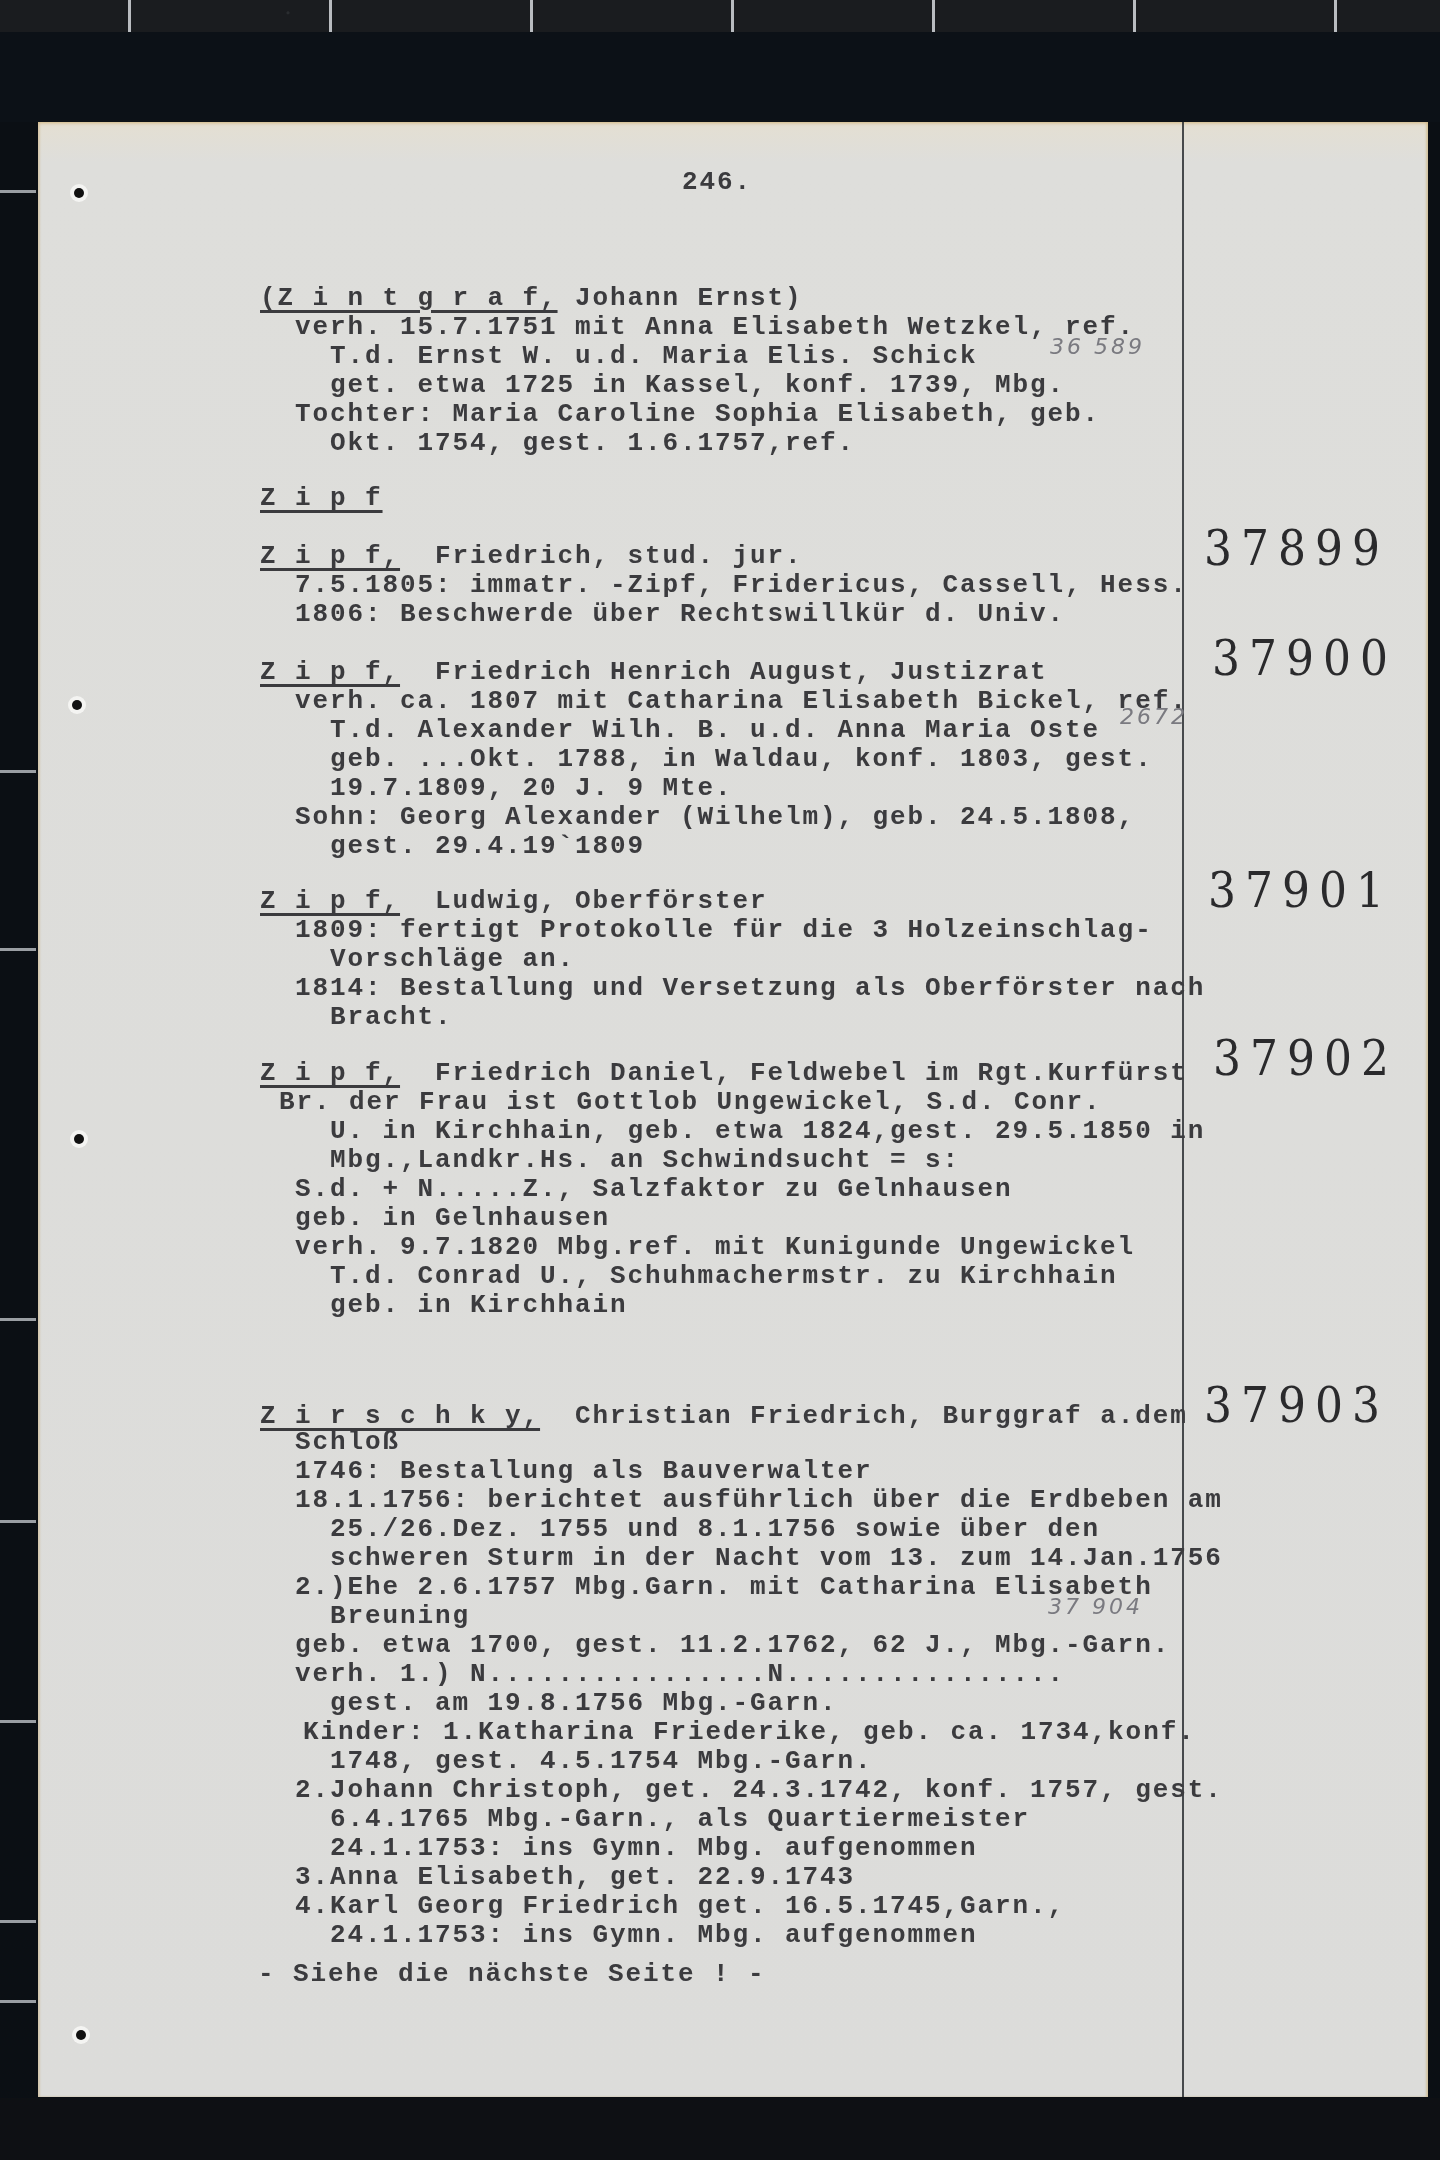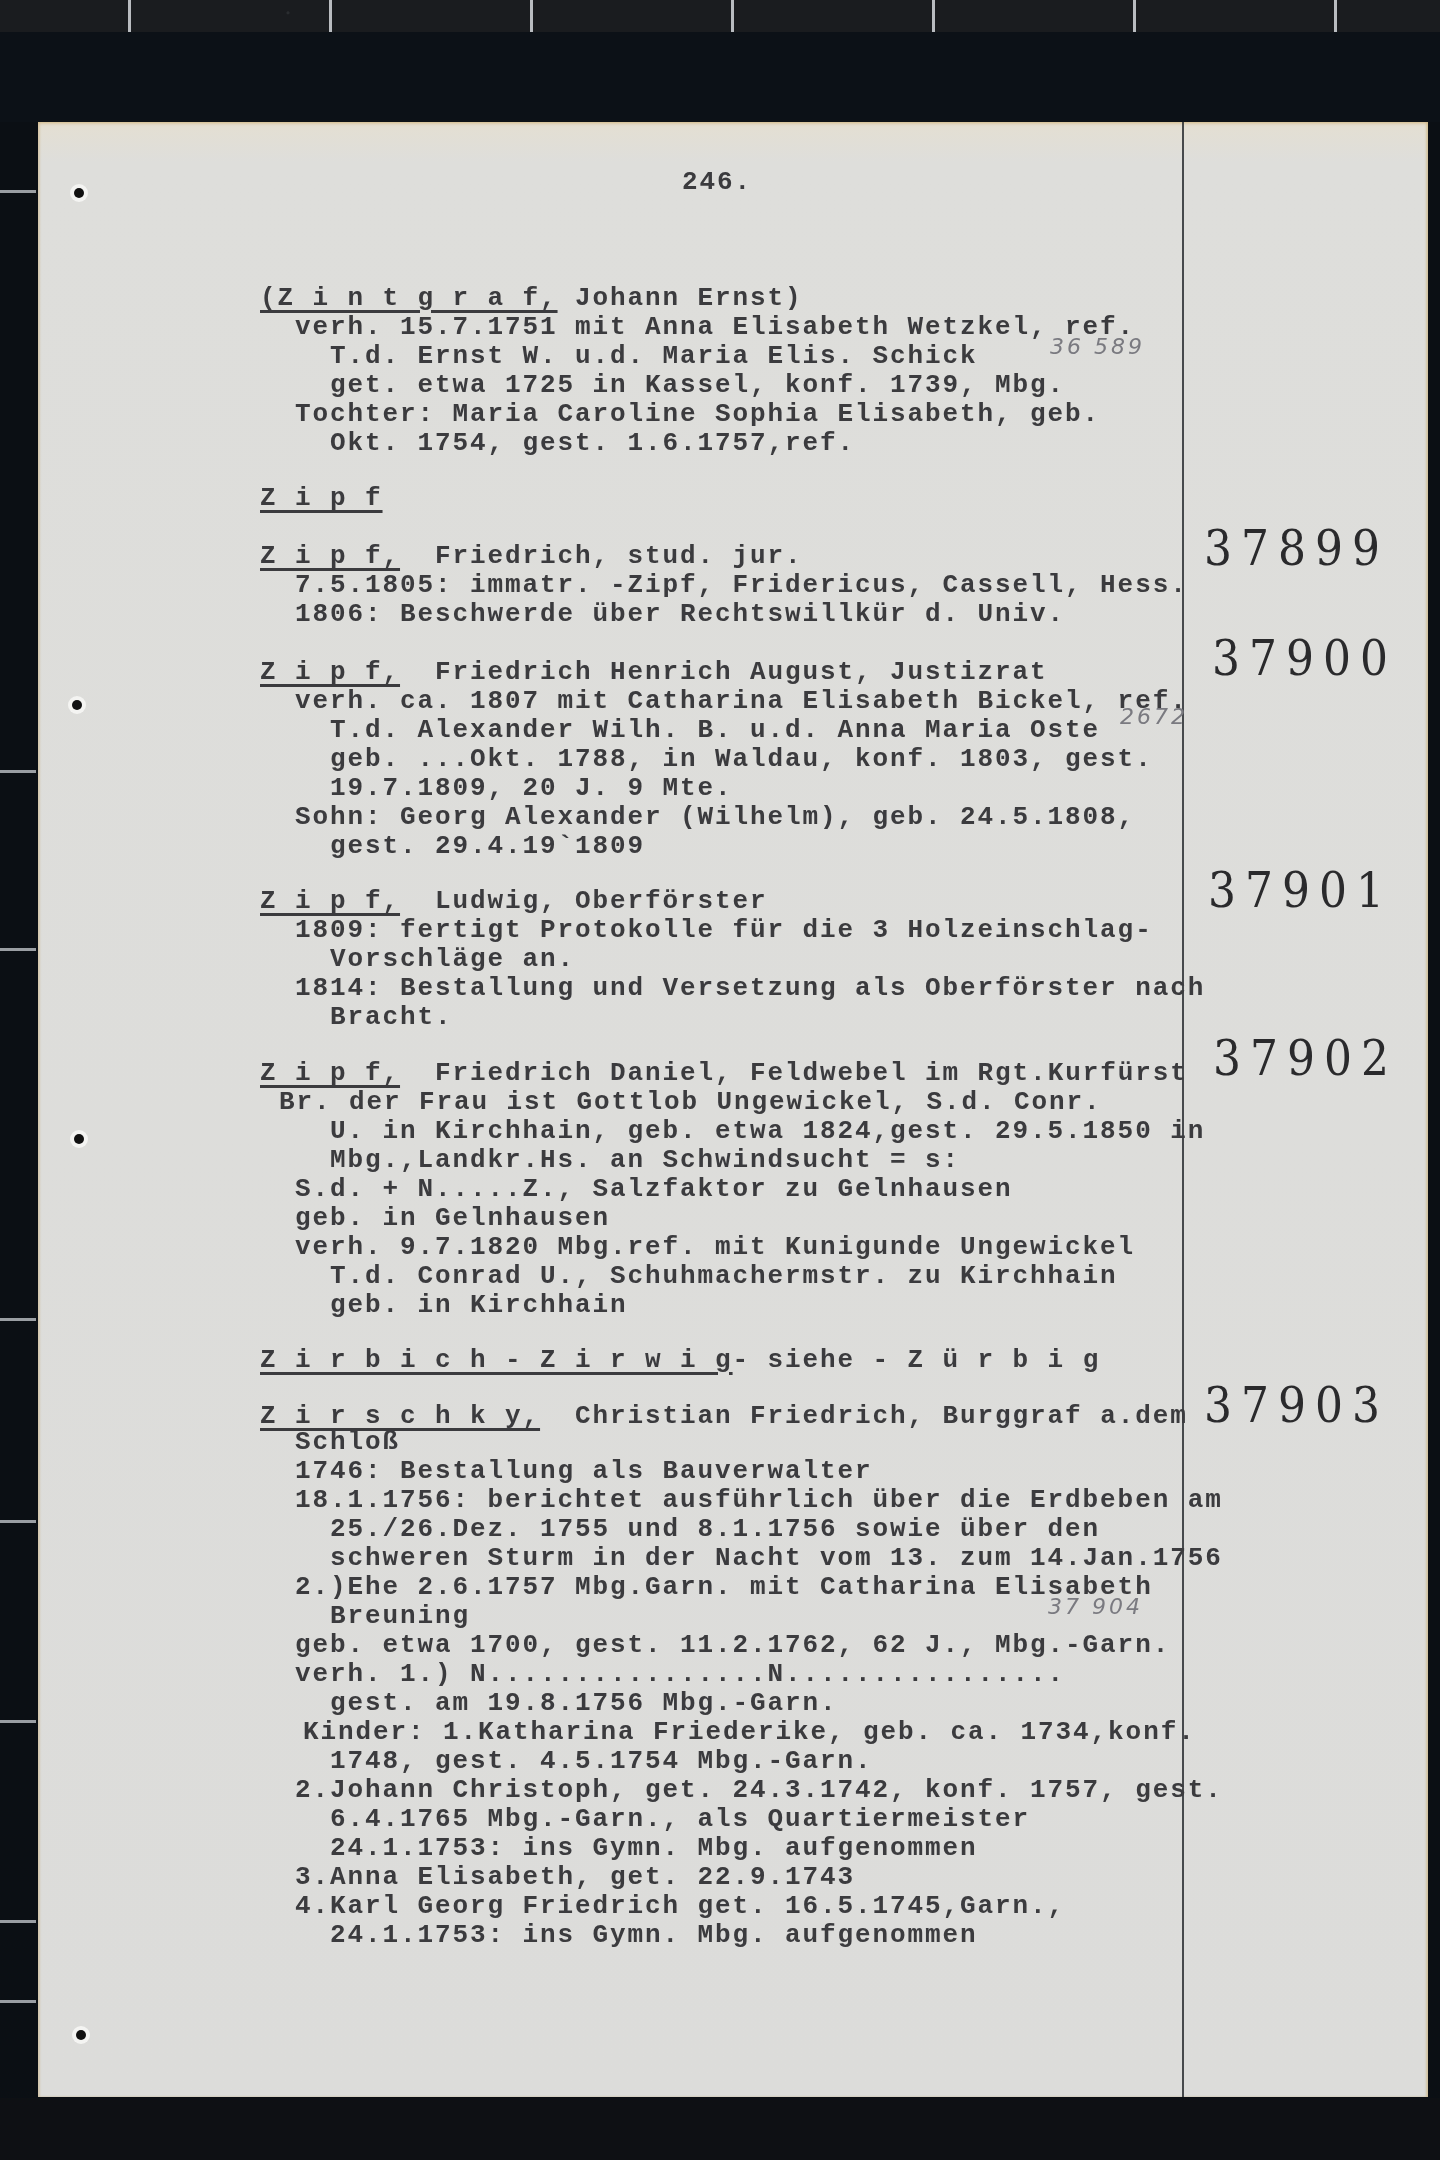--- a/index.html
+++ b/index.html
@@ -125,21 +125,20 @@
     <p class="tw" style="left:210px;top:983px">    U. in Kirchhain, geb. etwa 1824,gest. 29.5.1850 in</p>
     <p class="tw" style="left:210px;top:1012px">    Mbg.,Landkr.Hs. an Schwindsucht = s:</p>
     <p class="tw" style="left:210px;top:1041px">  S.d. + N.....Z., Salzfaktor zu Gelnhausen</p>
     <p class="tw" style="left:210px;top:1070px">  geb. in Gelnhausen</p>
     <p class="tw" style="left:210px;top:1099px">  verh. 9.7.1820 Mbg.ref. mit Kunigunde Ungewickel</p>
     <p class="tw" style="left:210px;top:1128px">    T.d. Conrad U., Schuhmachermstr. zu Kirchhain</p>
     <p class="tw" style="left:210px;top:1157px">    geb. in Kirchhain</p>
     <span class="regnum" style="left:1175px;top:910px">37902</span>
   </div>
 
-  <p class="tw" style="left:210px;top:1212px"><span class="u">Z i r b i c h - Z i r w i g</span><span>- siehe - Z ü r b i g</span></p>
 
   <div>
     <p class="tw" style="left:210px;top:1268px"><span class="u">Z i r s c h k y,</span><span>  Christian Friedrich, Burggraf a.dem</span></p>
     <p class="tw" style="left:210px;top:1294px">  Schloß</p>
     <p class="tw" style="left:210px;top:1323px">  1746: Bestallung als Bauverwalter</p>
     <p class="tw" style="left:210px;top:1352px">  18.1.1756: berichtet ausführlich über die Erdbeben am</p>
     <p class="tw" style="left:210px;top:1381px">    25./26.Dez. 1755 und 8.1.1756 sowie über den</p>
     <p class="tw" style="left:210px;top:1410px">    schweren Sturm in der Nacht vom 13. zum 14.Jan.1756</p>
     <p class="tw" style="left:210px;top:1439px">  2.)Ehe 2.6.1757 Mbg.Garn. mit Catharina Elisabeth</p>
     <p class="tw" style="left:210px;top:1468px">    Breuning</p>
@@ -151,13 +150,14 @@
     <p class="tw" style="left:210px;top:1642px">  2.Johann Christoph, get. 24.3.1742, konf. 1757, gest.</p>
     <p class="tw" style="left:210px;top:1671px">    6.4.1765 Mbg.-Garn., als Quartiermeister</p>
     <p class="tw" style="left:210px;top:1700px">    24.1.1753: ins Gymn. Mbg. aufgenommen</p>
     <p class="tw" style="left:210px;top:1729px">  3.Anna Elisabeth, get. 22.9.1743</p>
     <p class="tw" style="left:210px;top:1758px">  4.Karl Georg Friedrich get. 16.5.1745,Garn.,</p>
     <p class="tw" style="left:210px;top:1787px">    24.1.1753: ins Gymn. Mbg. aufgenommen</p>
     <span class="hand" style="left:1010px;top:1472px">37 904</span>
     <span class="regnum" style="left:1166px;top:1257px">37903</span>
   </div>
 
+  <p class="tw" style="left:208px;top:1826px">- Siehe die nächste Seite ! -</p>
 </div>
 
 </body></html>

